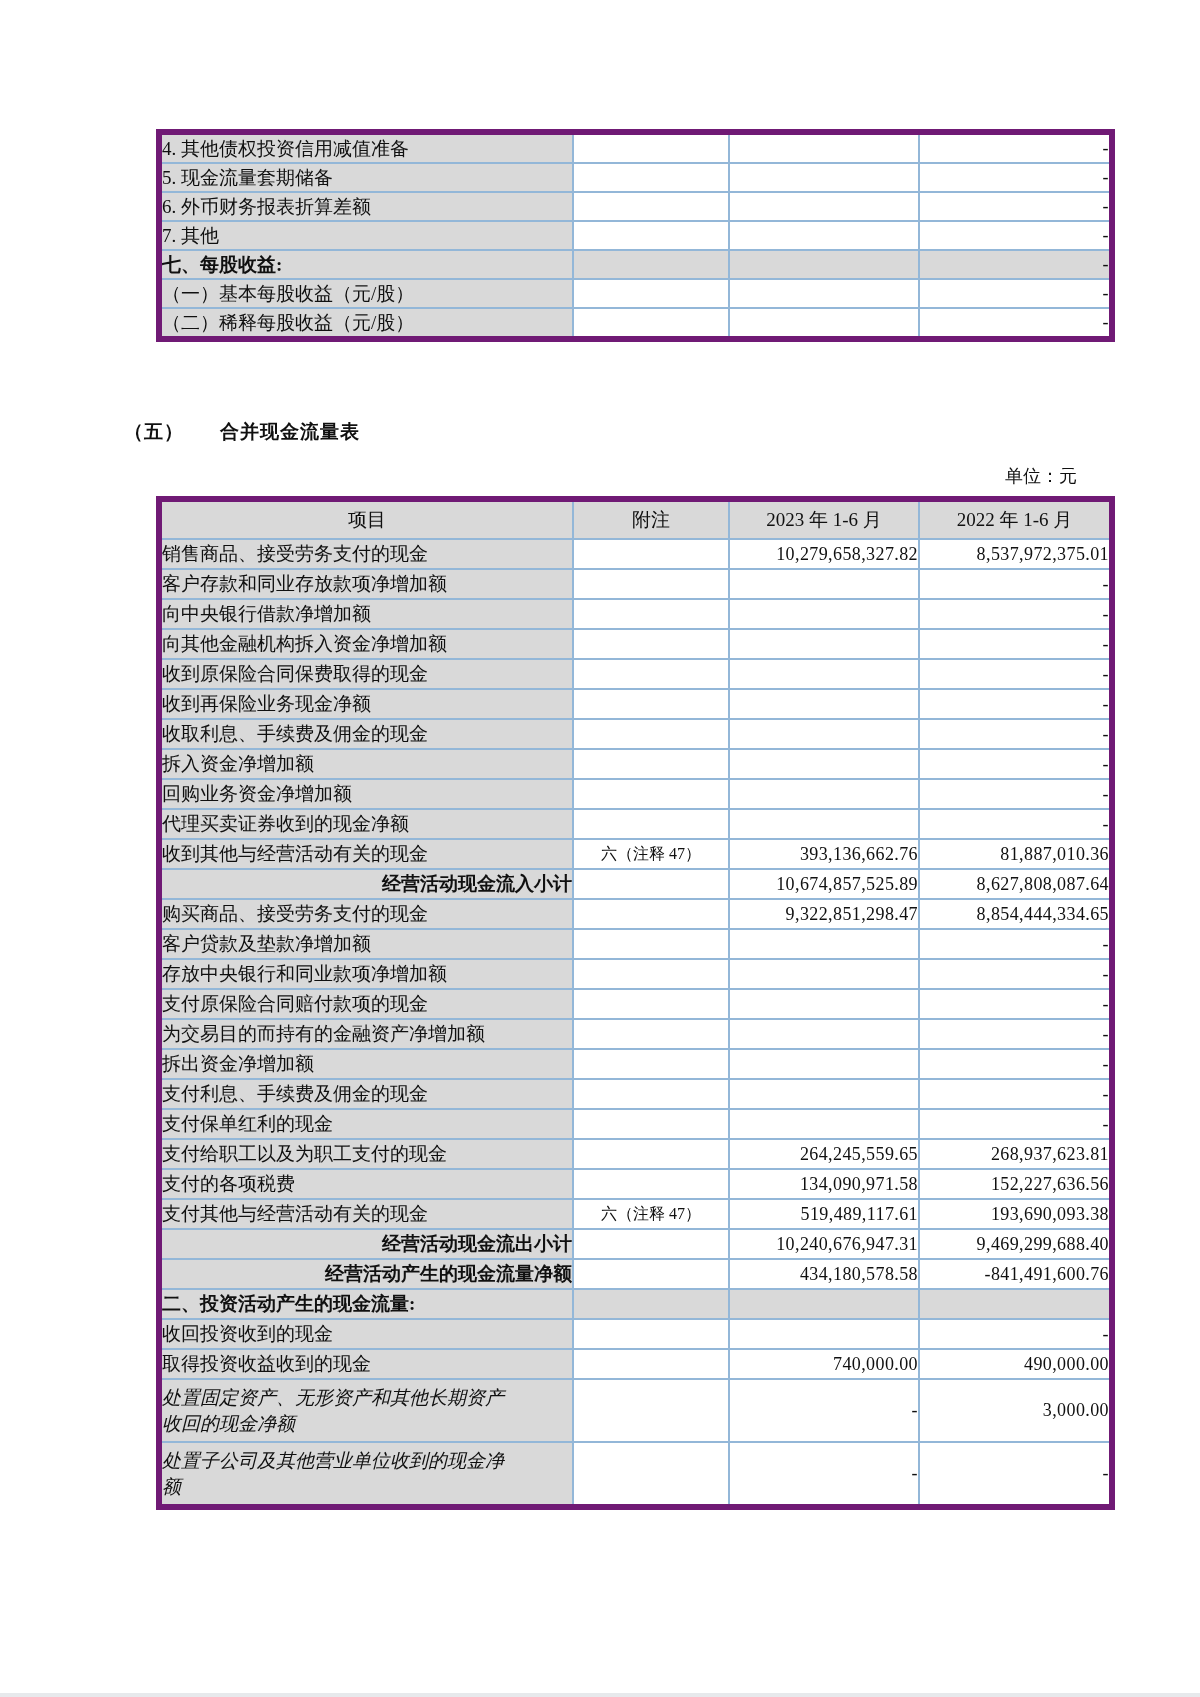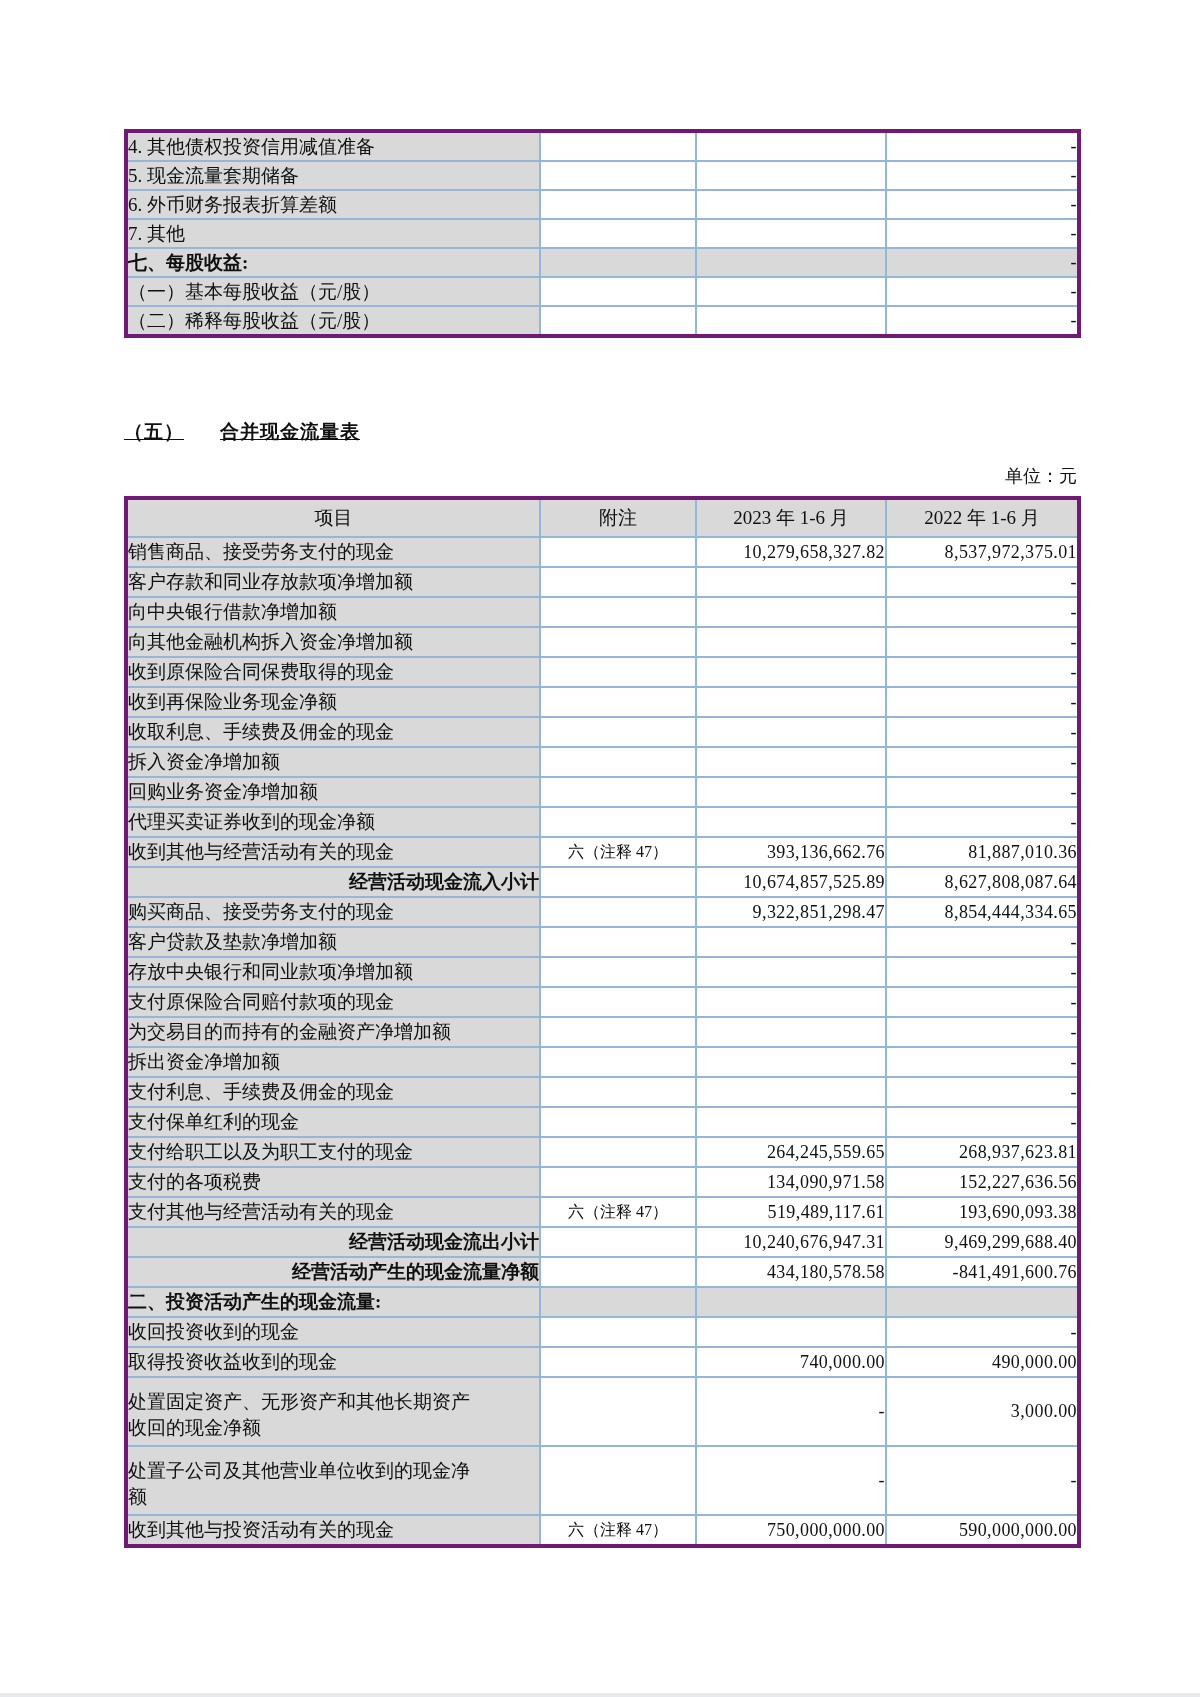--- a/index.html
+++ b/index.html
@@ -8,37 +8,37 @@
   .sheet{position:relative;width:1200px;height:1697px;background:#ffffff;}
 
   table.fin{border-collapse:collapse;table-layout:fixed;position:absolute;left:124px;
             width:953px;font-family:"Liberation Serif","DejaVu Serif",serif;}
   #top-table{top:129px;}
   #main-table{top:496px;}
 
   table.fin td{border:2px solid #93b7d8;height:28px;padding:0;overflow:hidden;
                white-space:nowrap;vertical-align:middle;}
   #top-table td{height:27px;}
-  table.fin{border:4px solid #701a75;}
+  table.fin{border:6px solid #701a75;margin-left:32px;}
 
   td.c-label{text-align:left;padding:0 6px 0 12px;background:#d9d9d9;font-size:19px;}
   td.c-note{text-align:center;font-size:16px;background:#ffffff;}
   td.c-num{text-align:right;padding-right:9px;font-size:18px;letter-spacing:.4px;background:#ffffff;}
   tr.section td{background:#d9d9d9;}
   .bold{font-weight:bold;}
   td.center{text-align:right;padding-left:0;}
   td.ind1{padding-left:22px;}
   td.ind2{padding-left:34px;}
   tr.tall td{height:57px;}
-  tr.tall td.c-label{white-space:pre-line;line-height:1.32;padding-top:8px;padding-bottom:2px;}
+  tr.tall td.c-label{white-space:pre-line;line-height:1.32;padding-top:2px;padding-bottom:2px;font-style:italic;}
 
   #main-table thead td{background:#d9d9d9;text-align:center;font-size:19px;height:36px;}
 
   .section-heading{position:absolute;left:124px;top:419px;font-size:19px;font-weight:bold;
-                   letter-spacing:1px;text-decoration:underline;}
+                   letter-spacing:1px;}
   .section-heading .num{margin-right:36px;}
   .unit-label{position:absolute;right:123px;top:464px;font-size:18px;}
   .page-bottom-edge{position:absolute;left:0;bottom:0;width:1200px;height:4px;background:#e7e9ec;}
 </style>
 </head>
 <body>
 
 <div class="sheet">
 
   <table class="fin" id="top-table">
@@ -291,23 +291,17 @@
           <td class="c-num">-</td>
           <td class="c-num">3,000.00</td>
         </tr>
         <tr class="tall">
           <td class="c-label">处置子公司及其他营业单位收到的现金净
 额</td>
           <td class="c-note"></td>
           <td class="c-num">-</td>
           <td class="c-num">-</td>
         </tr>
-        <tr>
-          <td class="c-label">收到其他与投资活动有关的现金</td>
-          <td class="c-note">六（注释 47）</td>
-          <td class="c-num">750,000,000.00</td>
-          <td class="c-num">590,000,000.00</td>
-        </tr>
       </tbody>
   </table>
 
   <div class="page-bottom-edge"></div>
 </div>
 
 </body></html>

